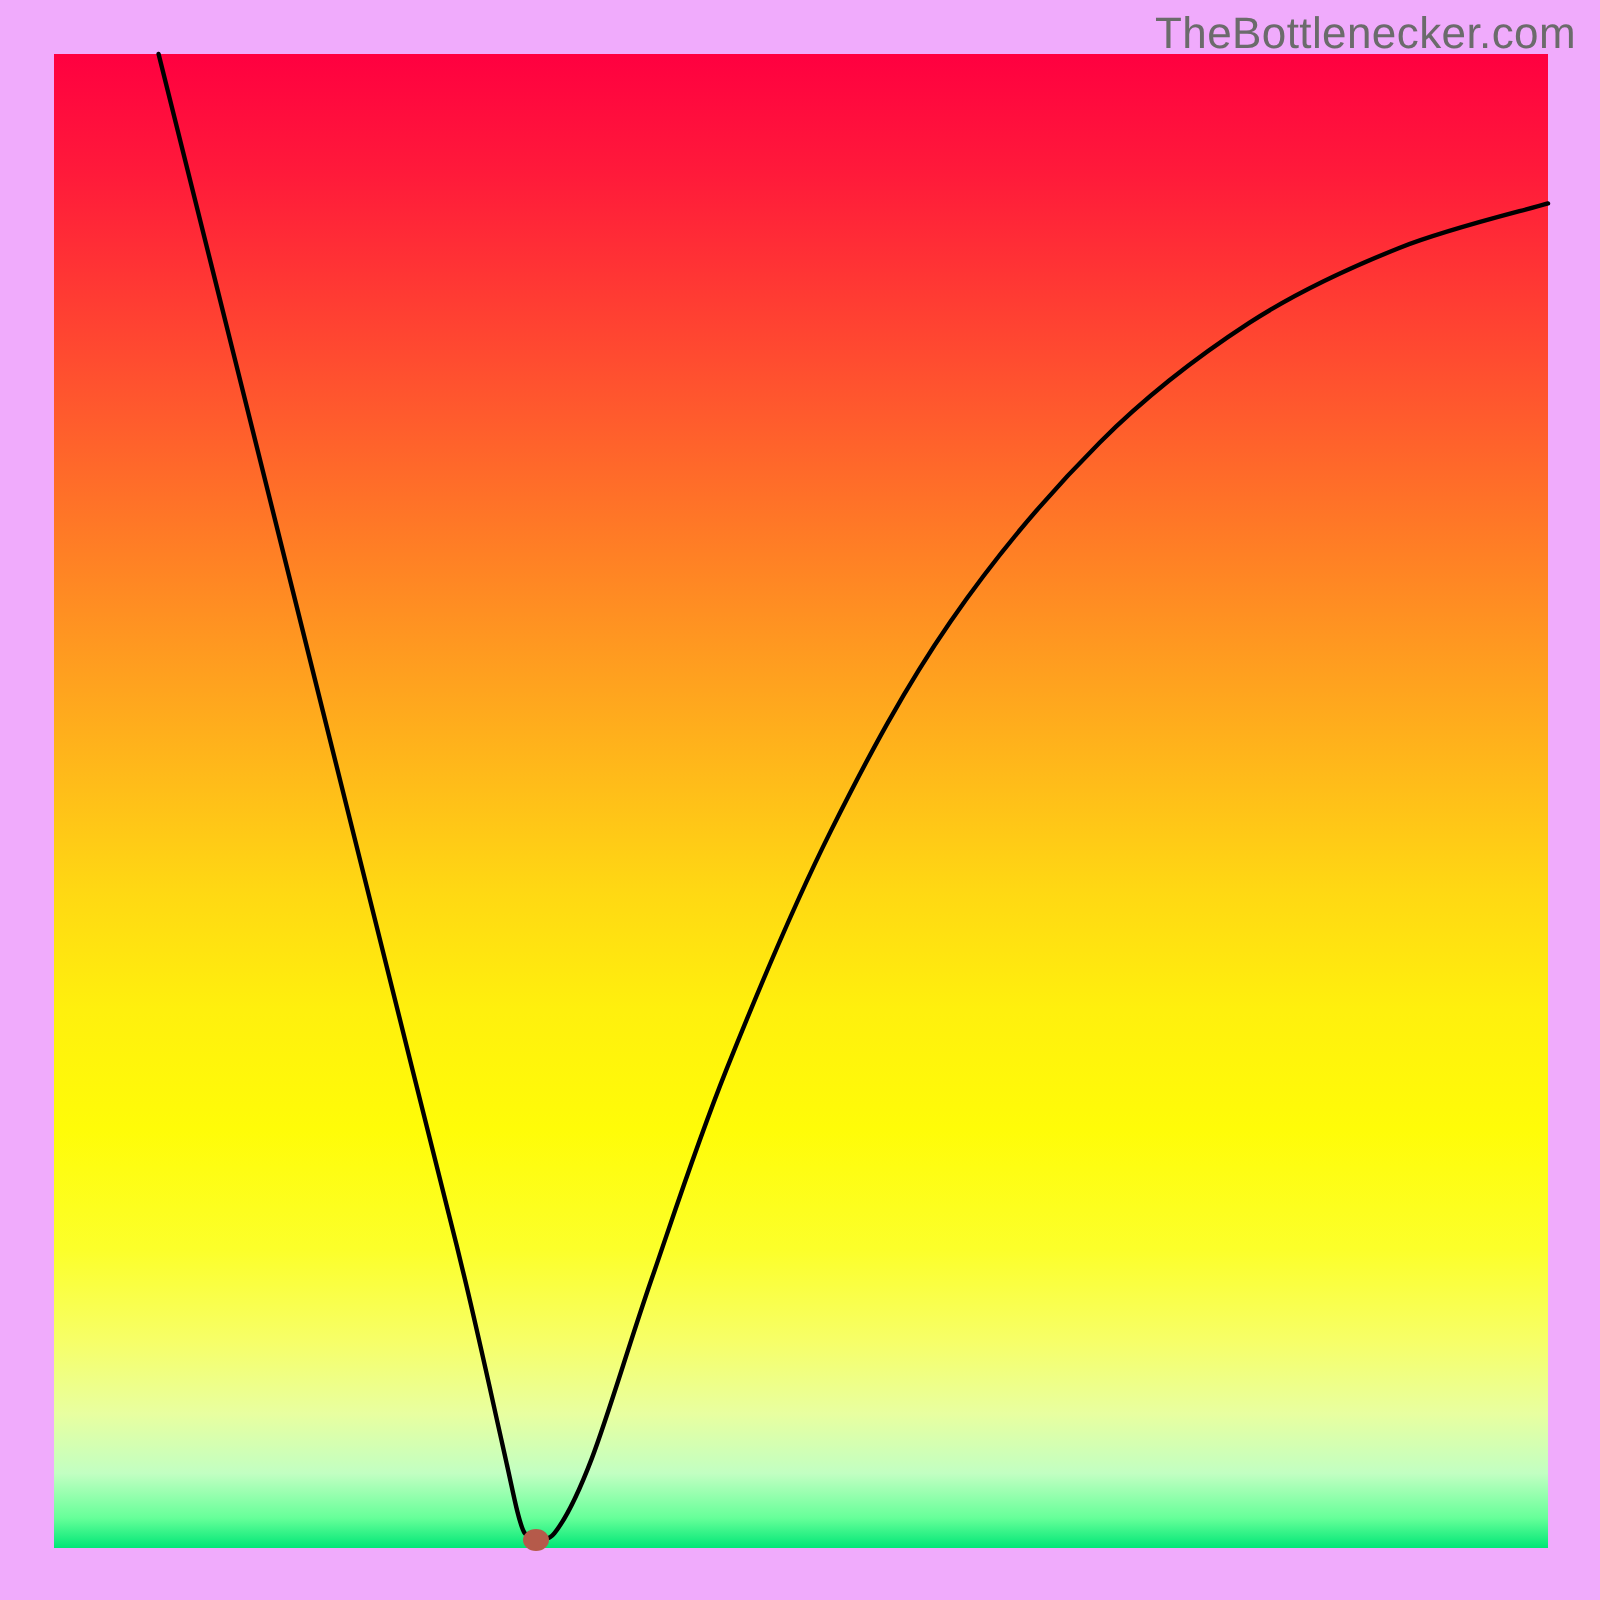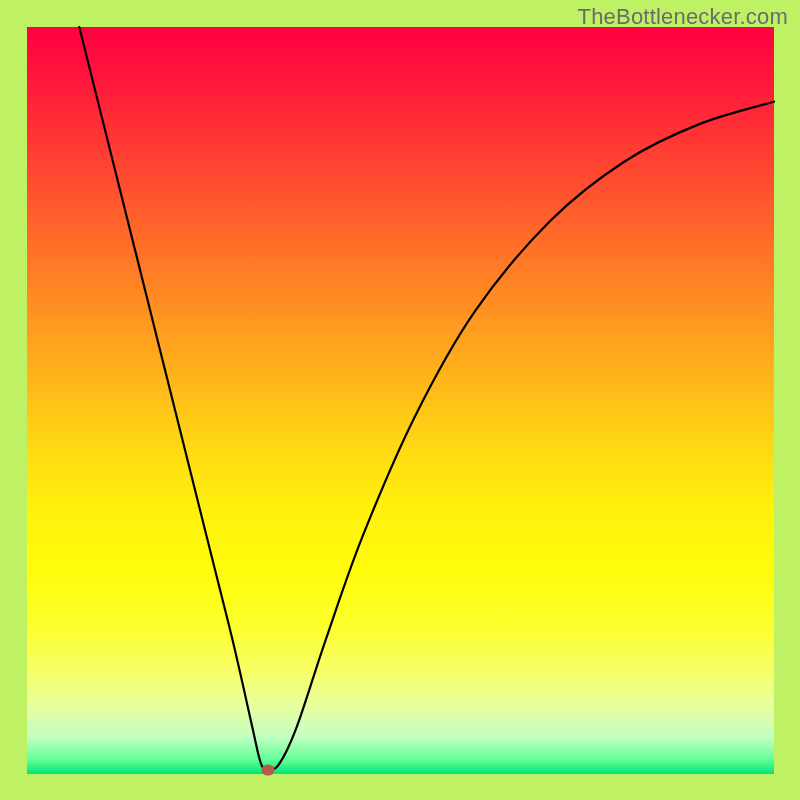--- a/index.html
+++ b/index.html
@@ -1,20 +1,20 @@
 <!DOCTYPE html>
 <html><head>
 <meta charset="utf-8">
 <style>
   * { margin: 0; padding: 0; box-sizing: border-box; }
   html, body { width: 800px; height: 800px; overflow: hidden; background: #000; }
   .frame {
     width: 800px;
     height: 800px;
-    background: #bef264;
+    background: #f0abfc;
     position: relative;
   }
   .plot-area {
     position: absolute;
     left: 27px;
     top: 27px;
     width: 747px;
     height: 747px;
     background: linear-gradient(to bottom,
       #ff0040 0%,

